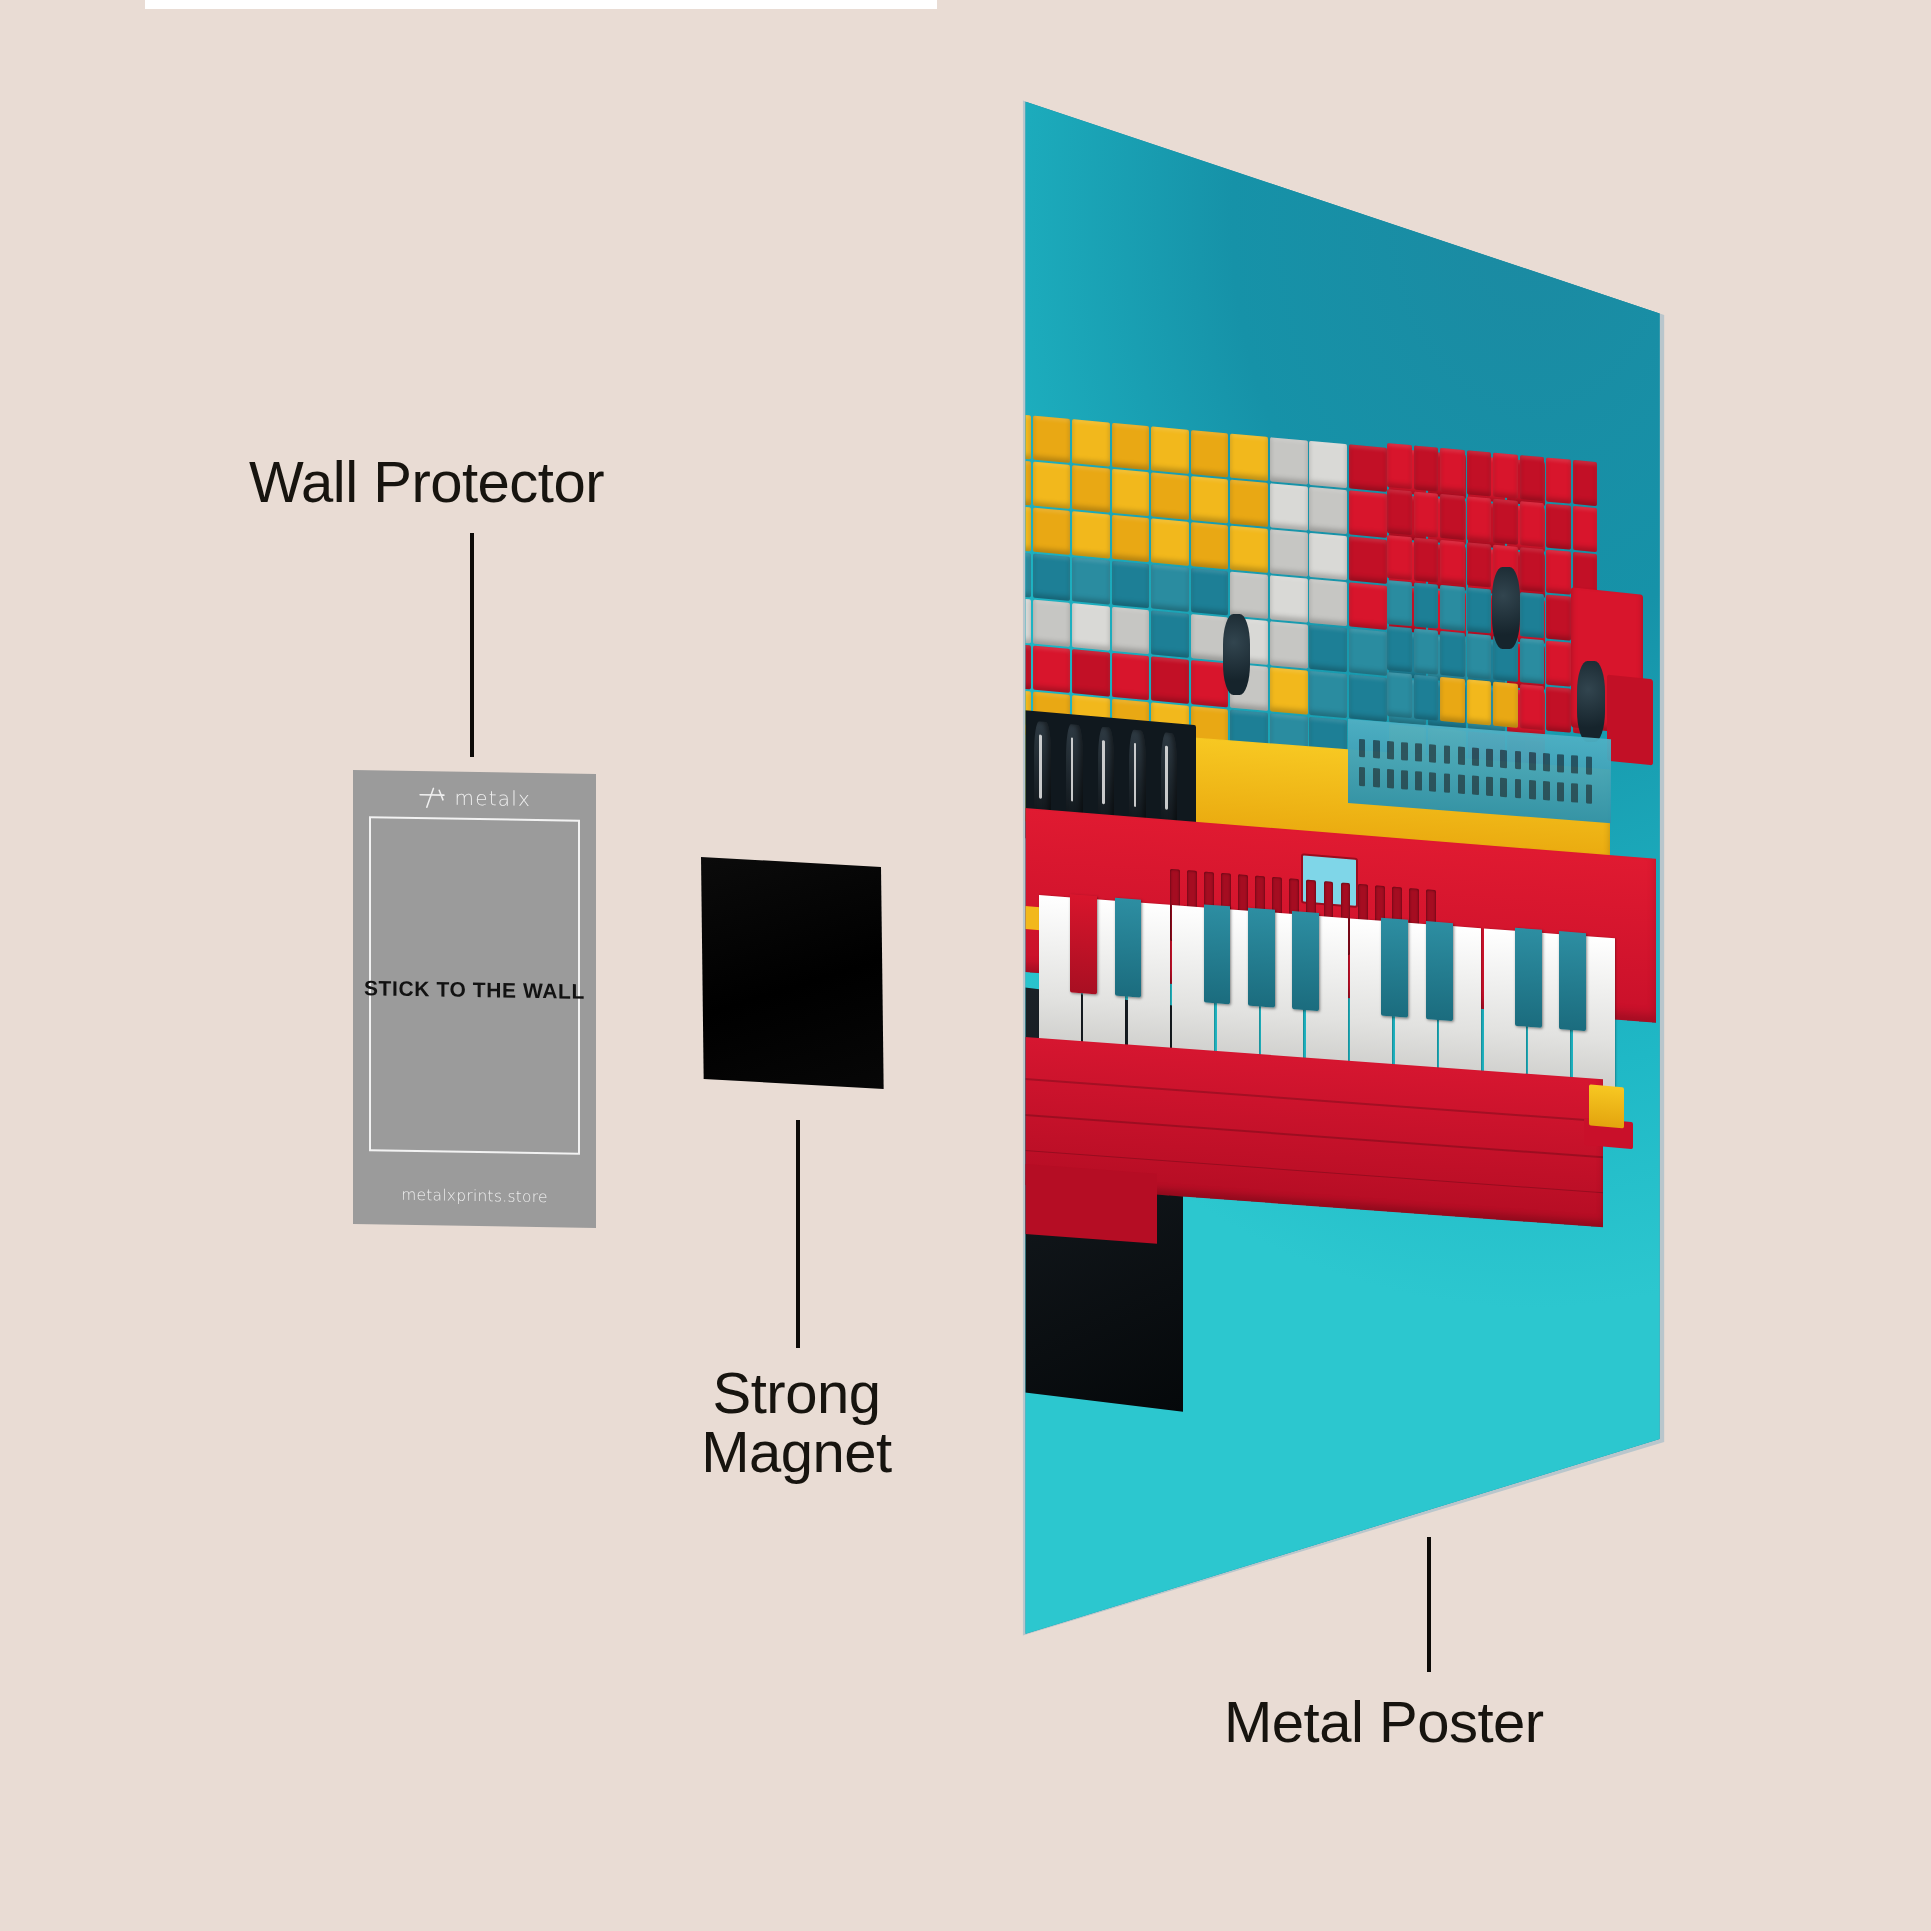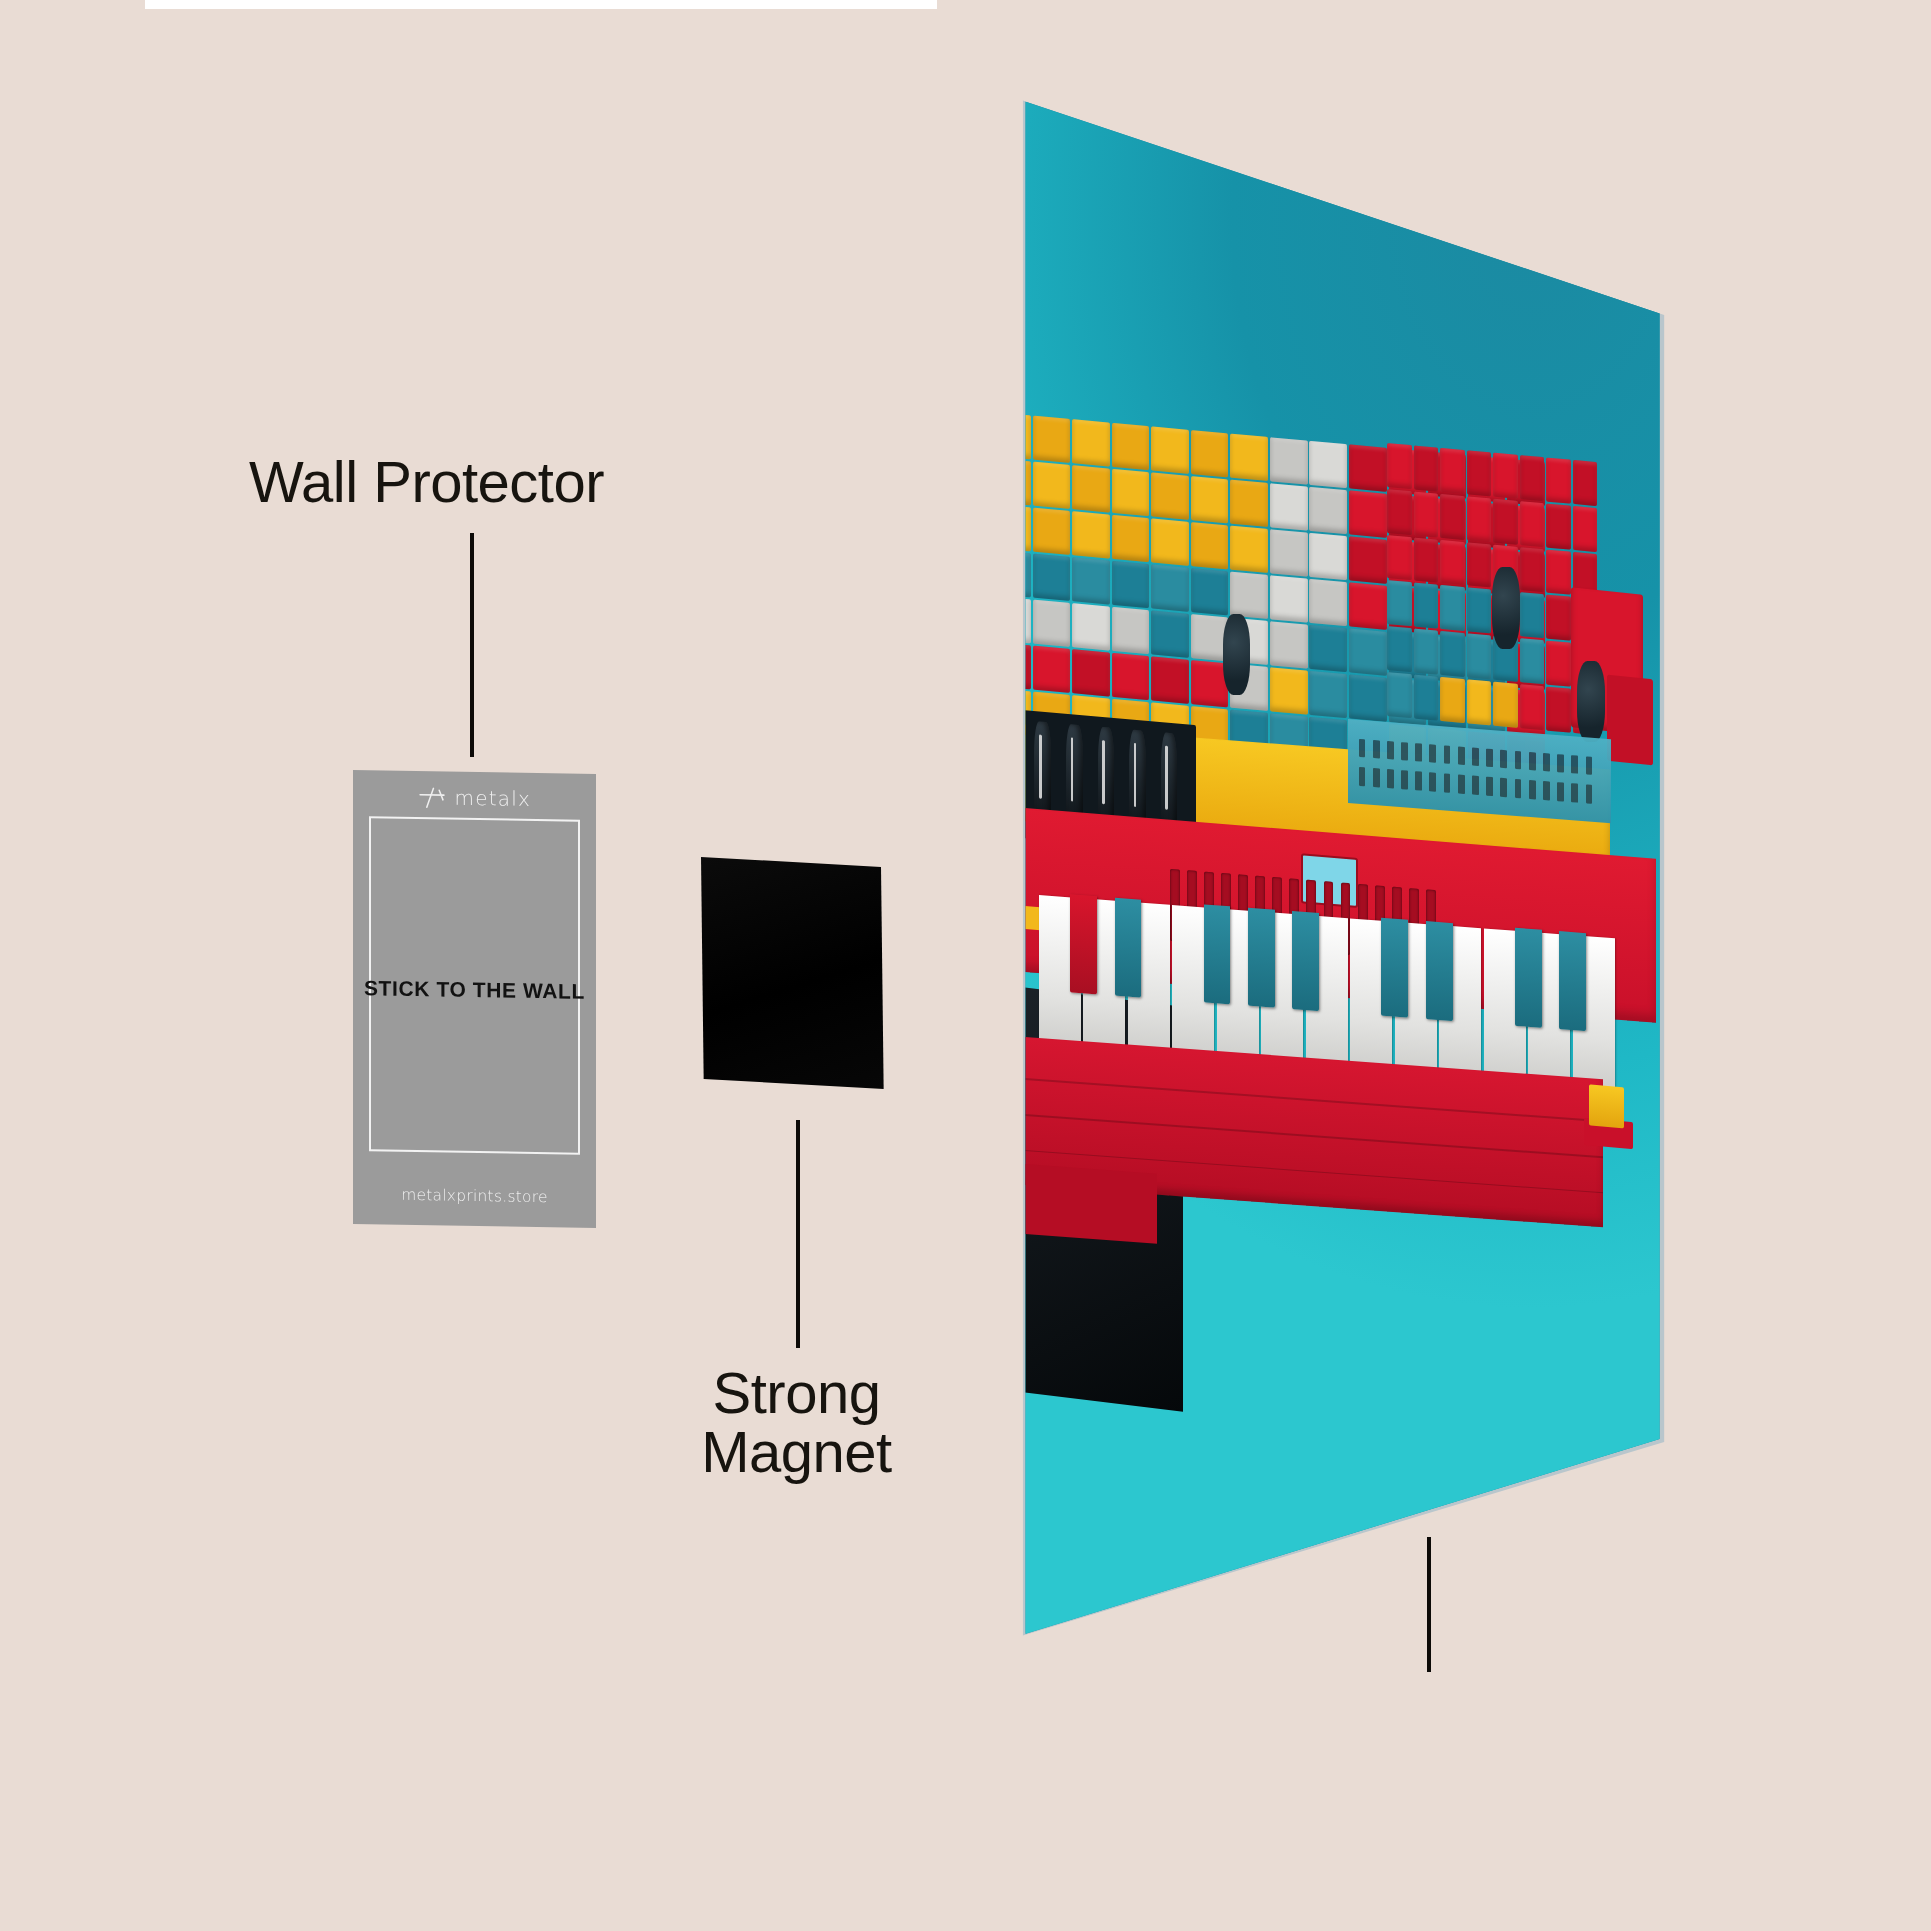--- a/index.html
+++ b/index.html
@@ -279,20 +279,21 @@
 
   <div class="leader" id="leader-wall"></div>
   <div class="leader" id="leader-magnet"></div>
   <div class="leader" id="leader-poster"></div>
 
   <div class="label" id="lbl-wall">Wall Protector</div>
 
   <div class="label" id="lbl-magnet">Strong
 Magnet</div>
 
+  <div class="label" id="lbl-poster">Metal Poster</div>
 
   <div class="protector">
     <div class="protector-logo">
       <span>
         <svg width="29" height="21" viewBox="0 0 30 22">
           <path d="M2 8 L27 8 M16 1 L9 21 M22 3 L26 13" stroke="#efefef" stroke-width="1.6" fill="none" stroke-linecap="round"></path>
         </svg>
       </span>
       <span class="protector-brand">metalx</span>
     </div>

